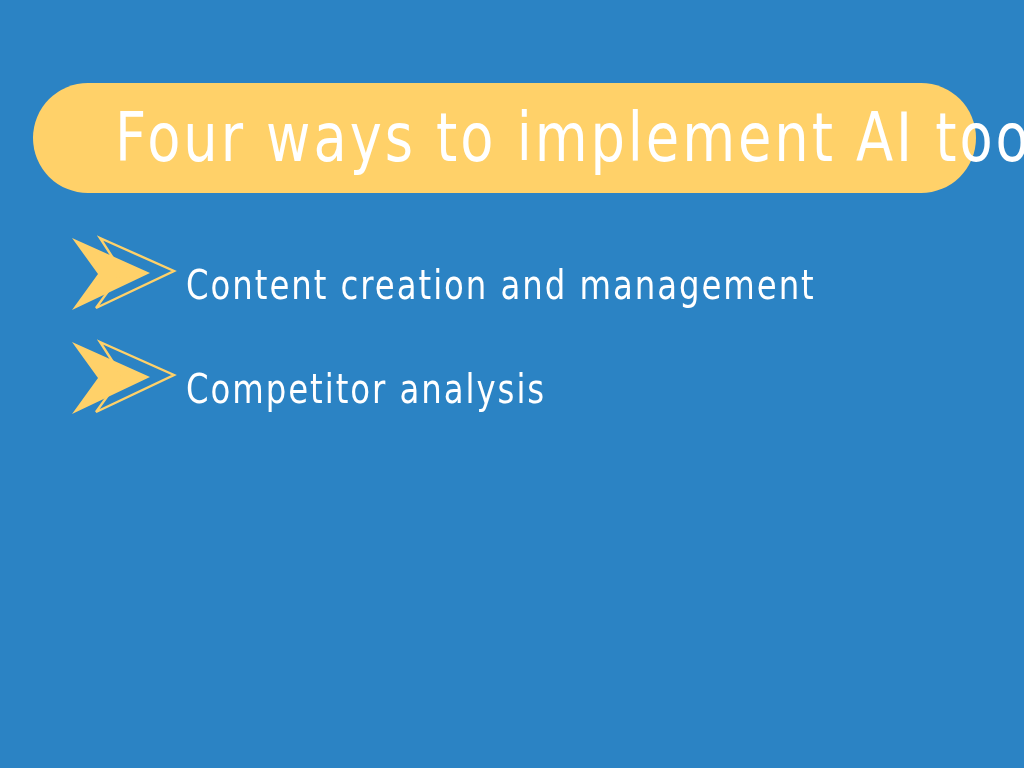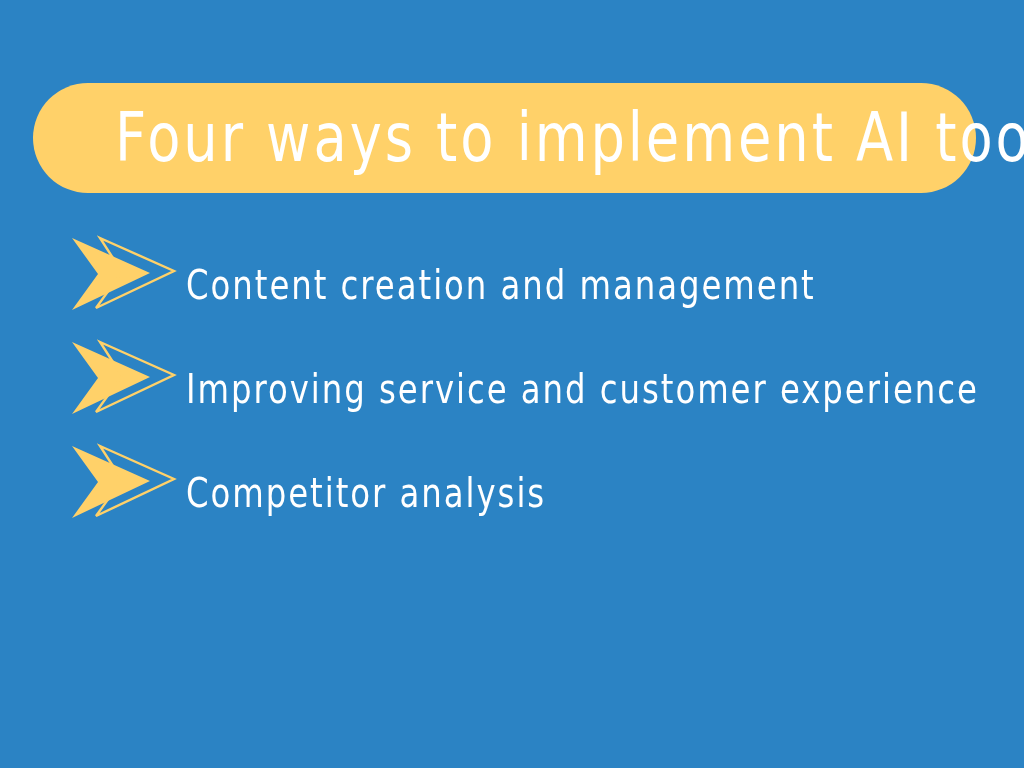--- a/index.html
+++ b/index.html
@@ -107,29 +107,20 @@
       <span class="bullet-marker">
         <svg viewBox="0 0 106 72" xmlns="http://www.w3.org/2000/svg">
           <polygon points="4,0 82,35 4,72 30,36" fill="#FFD169"></polygon>
           <polygon points="32,0 106,33 28,70 54,34" fill="none" stroke="#FFD169" stroke-width="2.4" stroke-linejoin="miter"></polygon>
         </svg>
       </span>
       <span class="bullet-text">Content creation and management</span>
     </div>
 
 
-    <div class="bullet-row">
-      <span class="bullet-marker">
-        <svg viewBox="0 0 106 72" xmlns="http://www.w3.org/2000/svg">
-          <polygon points="4,0 82,35 4,72 30,36" fill="#FFD169"></polygon>
-          <polygon points="32,0 106,33 28,70 54,34" fill="none" stroke="#FFD169" stroke-width="2.4" stroke-linejoin="miter"></polygon>
-        </svg>
-      </span>
-      <span class="bullet-text">Improving service and customer experience</span>
-    </div>
 
     <div class="bullet-row">
       <span class="bullet-marker">
         <svg viewBox="0 0 106 72" xmlns="http://www.w3.org/2000/svg">
           <polygon points="4,0 82,35 4,72 30,36" fill="#FFD169"></polygon>
           <polygon points="32,0 106,33 28,70 54,34" fill="none" stroke="#FFD169" stroke-width="2.4" stroke-linejoin="miter"></polygon>
         </svg>
       </span>
       <span class="bullet-text">Competitor analysis</span>
     </div>

